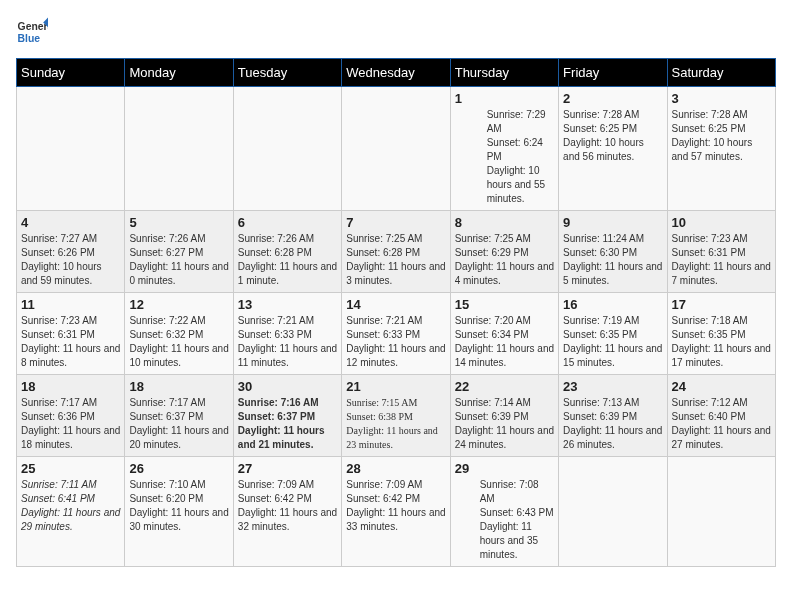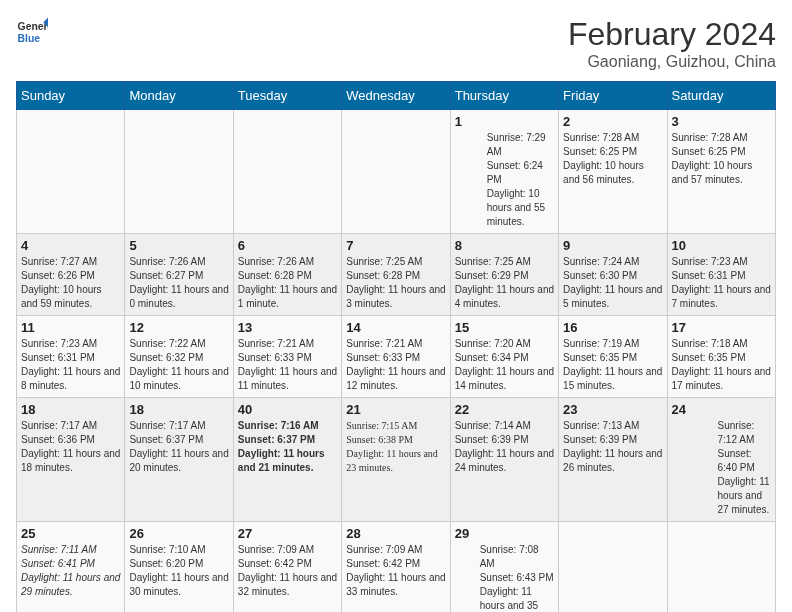--- a/index.html
+++ b/index.html
@@ -36,21 +36,21 @@
     .location-title {
       font-size: 16px;
       color: #555;
     }
     table {
       width: 100%;
       border-collapse: collapse;
       font-size: 11px;
     }
     thead tr th {
-      background-color: #0369a1;
+      background-color: #000000;
       color: #fff;
       padding: 6px 4px;
       text-align: left;
       font-size: 13px;
       font-weight: normal;
       border: 1px solid #1a5aa0;
     }
     tbody tr td {
       border: 1px solid #ccc;
       vertical-align: top;
@@ -87,24 +87,20 @@
 </head>
 <body>
 
 <div class="header-area">
   <div class="logo">
     <svg class="logo-icon" viewBox="0 0 40 40">
       <text x="2" y="18" font-size="13" font-weight="bold" fill="#333">General</text>
       <text x="2" y="32" font-size="13" font-weight="bold" fill="#2a6ebb">Blue</text>
       <polygon points="34,8 40,2 40,14" fill="#2a6ebb"></polygon>
     </svg>
-  </div>
-  <div class="title-area">
-    <div class="month-title">February 2024</div>
-    <div class="location-title">Gaoniang, Guizhou, China</div>
   </div>
 </div>
 
 <table>
   <thead>
     <tr>
     <th>Sunday</th>
         <th>Monday</th>
         <th>Tuesday</th>
         <th>Wednesday</th>
@@ -164,21 +160,21 @@
 Daylight: 11 hours and 3 minutes.</div>
         </td>
         <td>
           <span class="day-number">8</span>
           <div class="day-info" style="white-space: pre-line;">Sunrise: 7:25 AM
 Sunset: 6:29 PM
 Daylight: 11 hours and 4 minutes.</div>
         </td>
         <td>
           <span class="day-number">9</span>
-          <div class="day-info" style="white-space: pre-line;">Sunrise: 7:24 AM
+          <div class="day-info" style="white-space: pre-line;">Sunrise: 11:24 AM
 Sunset: 6:30 PM
 Daylight: 11 hours and 5 minutes.</div>
         </td>
         <td>
           <span class="day-number">10</span>
           <div class="day-info" style="white-space: pre-line;">Sunrise: 7:23 AM
 Sunset: 6:31 PM
 Daylight: 11 hours and 7 minutes.</div>
         </td>
       </tr>
@@ -233,21 +229,21 @@
 Sunset: 6:36 PM
 Daylight: 11 hours and 18 minutes.</div>
         </td>
         <td>
           <span class="day-number">18</span>
           <div class="day-info" style="white-space: pre-line;">Sunrise: 7:17 AM
 Sunset: 6:37 PM
 Daylight: 11 hours and 20 minutes.</div>
         </td>
         <td>
-          <span class="day-number">40</span>
+          <span class="day-number">30</span>
           <div class="day-info" style="white-space: pre-line; font-weight: bold;">Sunrise: 7:16 AM
 Sunset: 6:37 PM
 Daylight: 11 hours and 21 minutes.</div>
         </td>
         <td>
           <span class="day-number">21</span>
           <div class="day-info" style="white-space: pre-line; font-family: Liberation Serif, serif;">Sunrise: 7:15 AM
 Sunset: 6:38 PM
 Daylight: 11 hours and 23 minutes.</div>
         </td>
@@ -258,21 +254,21 @@
 Daylight: 11 hours and 24 minutes.</div>
         </td>
         <td>
           <span class="day-number">23</span>
           <div class="day-info" style="white-space: pre-line;">Sunrise: 7:13 AM
 Sunset: 6:39 PM
 Daylight: 11 hours and 26 minutes.</div>
         </td>
         <td>
           <span class="day-number">24</span>
-          <div class="day-info" style="white-space: pre-line; margin-left: 46px;">Sunrise: 7:12 AM
+          <div class="day-info" style="white-space: pre-line;">Sunrise: 7:12 AM
 Sunset: 6:40 PM
 Daylight: 11 hours and 27 minutes.</div>
         </td>
       </tr>
       <tr>
         <td>
           <span class="day-number">25</span>
           <div class="day-info" style="white-space: pre-line; font-style: italic;">Sunrise: 7:11 AM
 Sunset: 6:41 PM
 Daylight: 11 hours and 29 minutes.</div>

